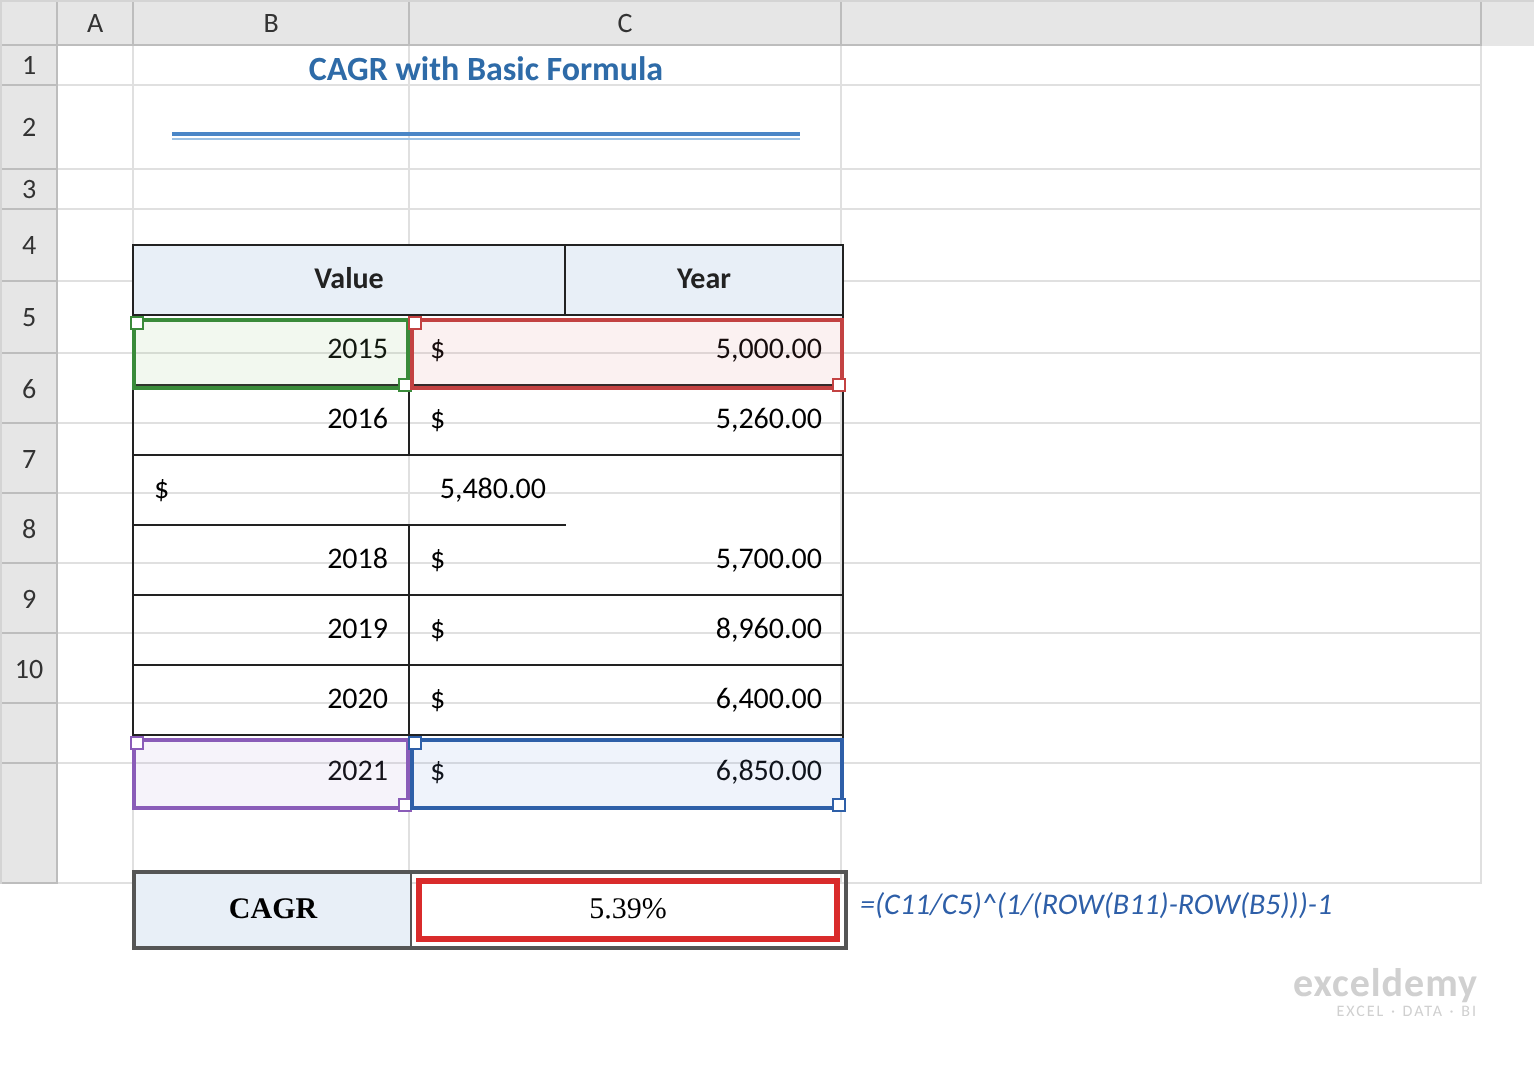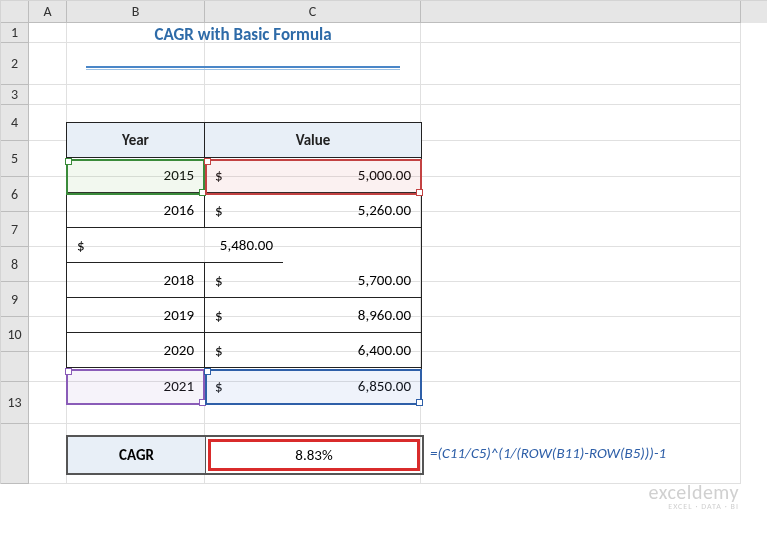--- a/index.html
+++ b/index.html
@@ -146,20 +146,21 @@
   .hl-blue { color: #2e5fa8; }
   .hl-green::before,.hl-red::before,.hl-purple::before,.hl-blue::before { left: -3px; top: -3px; }
   .hl-green::after,.hl-red::after,.hl-purple::after,.hl-blue::after { right: -3px; bottom: -3px; }
 
   .cagr-box {
     position: absolute;
     left: 66px; top: 435px;
     display: flex;
     border: 2px solid #555;
     height: 40px;
+    font-family: Liberation Serif, serif;
   }
   .cagr-label {
     width: 138px; background: #e8eff7;
     display: flex; align-items: center; justify-content: center;
     font-weight: 700; font-size: 15px;
     border-right: 1px solid #555;
   }
   .cagr-val {
     width: 216px; display: flex; align-items: center; justify-content: center;
     font-size: 15px;
@@ -180,21 +181,21 @@
   }
 
   .watermark {
     position: absolute;
     right: 28px; bottom: 26px;
     text-align: right;
     color: #d0d0d0;
     line-height: 1;
     pointer-events: none;
   }
-  .watermark .wm1 { font-size: 20px; font-weight: 400; letter-spacing: 0.5px; }
+  .watermark .wm1 { font-size: 20px; font-weight: 700; letter-spacing: 0.5px; }
   .watermark .wm2 { font-size: 8px; letter-spacing: 1px; }
 </style>
 </head>
 <body>
 
 <div class="grid">
   <div class="col-headers">
     <div class="corner"></div>
     <div class="ch colA">A</div>
     <div class="ch colB">B</div>
@@ -272,45 +273,38 @@
     <div class="cell colC"></div>
     <div class="cell colD"></div>
   </div>
   <div class="row" style="height:30px">
     <div class="rh"></div>
     <div class="cell colA"></div>
     <div class="cell colB"></div>
     <div class="cell colC"></div>
     <div class="cell colD"></div>
   </div>
-  <div class="row" style="height:42px">
-    <div class="rh">13</div>
-    <div class="cell colA"></div>
-    <div class="cell colB"></div>
-    <div class="cell colC"></div>
-    <div class="cell colD"></div>
-  </div>
   <div class="row" style="height:60px">
     <div class="rh"></div>
     <div class="cell colA"></div>
     <div class="cell colB"></div>
     <div class="cell colC"></div>
     <div class="cell colD"></div>
   </div>
 </div>
 
 <div class="title-wrap">
   <span class="title-txt">CAGR with Basic Formula</span>
 </div>
 <div class="title-underline"></div>
 
 <div class="tbl">
   <div class="tbl-row">
+    <div class="tbl-cell tcC th">Value</div>
     <div class="tbl-cell tcB th">Year</div>
-    <div class="tbl-cell tcC th">Value</div>
   </div>
   <div class="tbl-row">
     <div class="tbl-cell tcB">2015</div>
     <div class="tbl-cell tcC">
       <span class="currency">
           <span class="sym">$</span>
           <span class="num">5,000.00</span>
         </span>
     </div>
   </div>
@@ -370,21 +364,21 @@
 </div>
 
 <div class="hl-green"></div>
 <div class="hl-red"></div>
 <div class="hl-purple"></div>
 <div class="hl-blue"></div>
 
 <div class="cagr-box">
   <div class="cagr-label">CAGR</div>
   <div class="cagr-val">
-    <span>8.83%</span>
+    <span>5.39%</span>
     <div class="cagr-val-border"></div>
   </div>
 </div>
 
 <div class="formula-txt">=(C11/C5)^(1/(ROW(B11)-ROW(B5)))-1</div>
 
 <div class="watermark">
   <div class="wm1">exceldemy</div>
   <div class="wm2">EXCEL · DATA · BI</div>
 </div>

